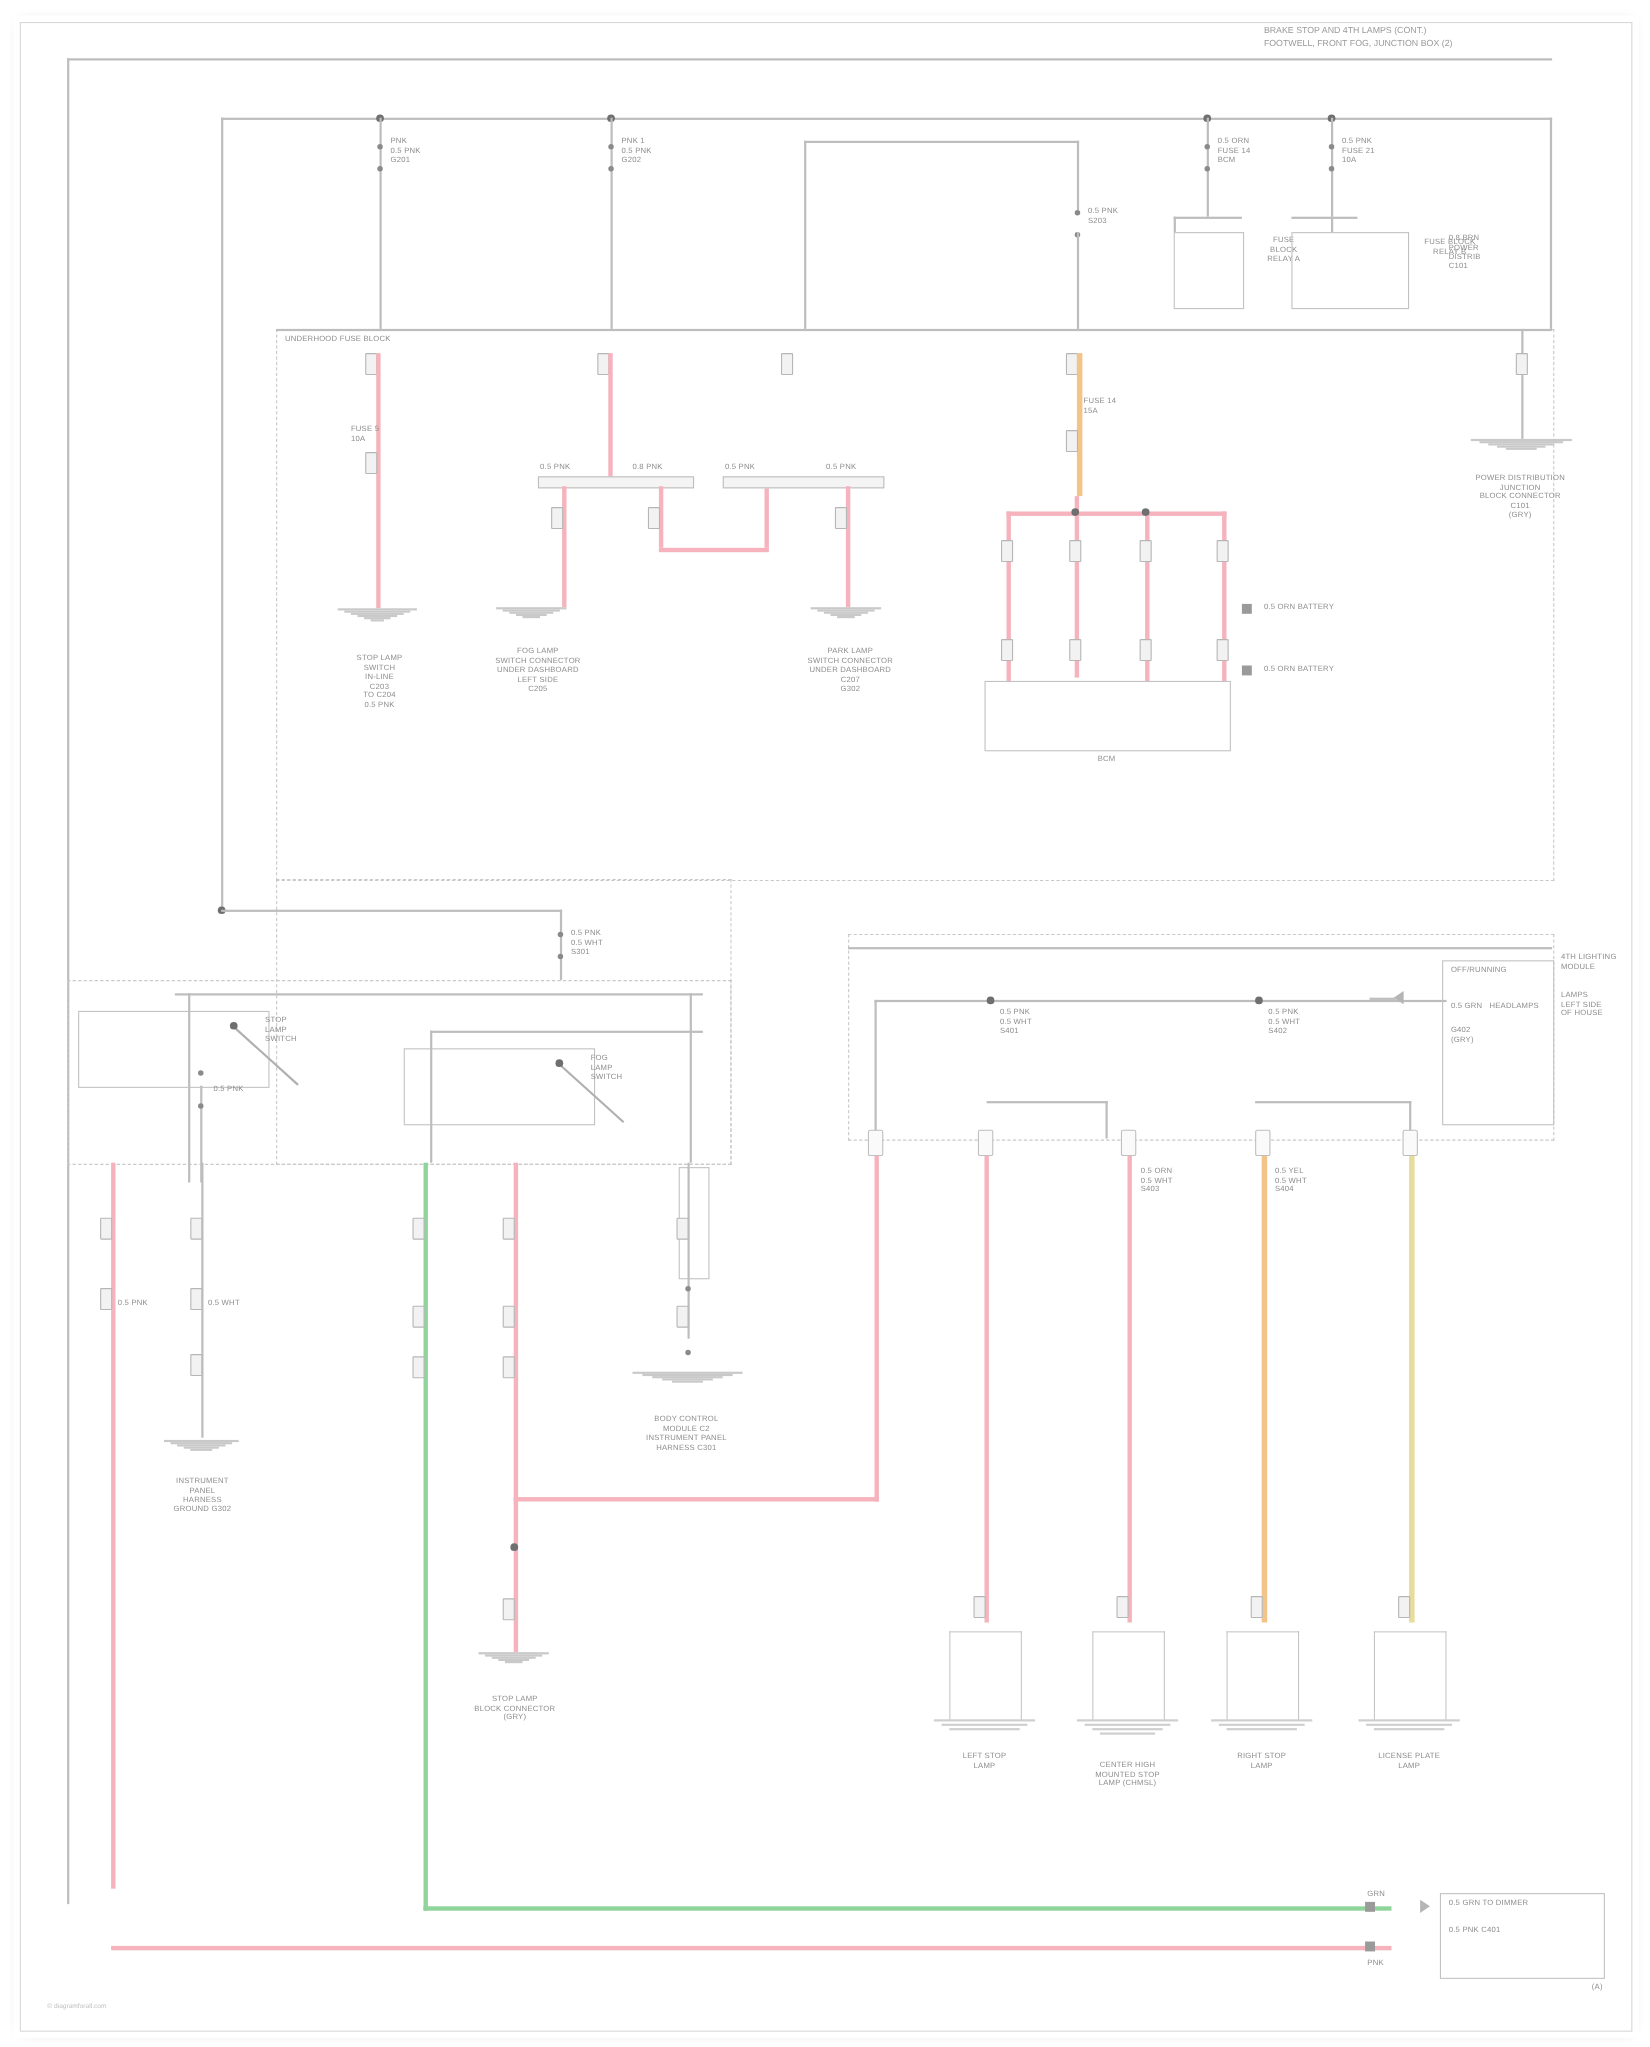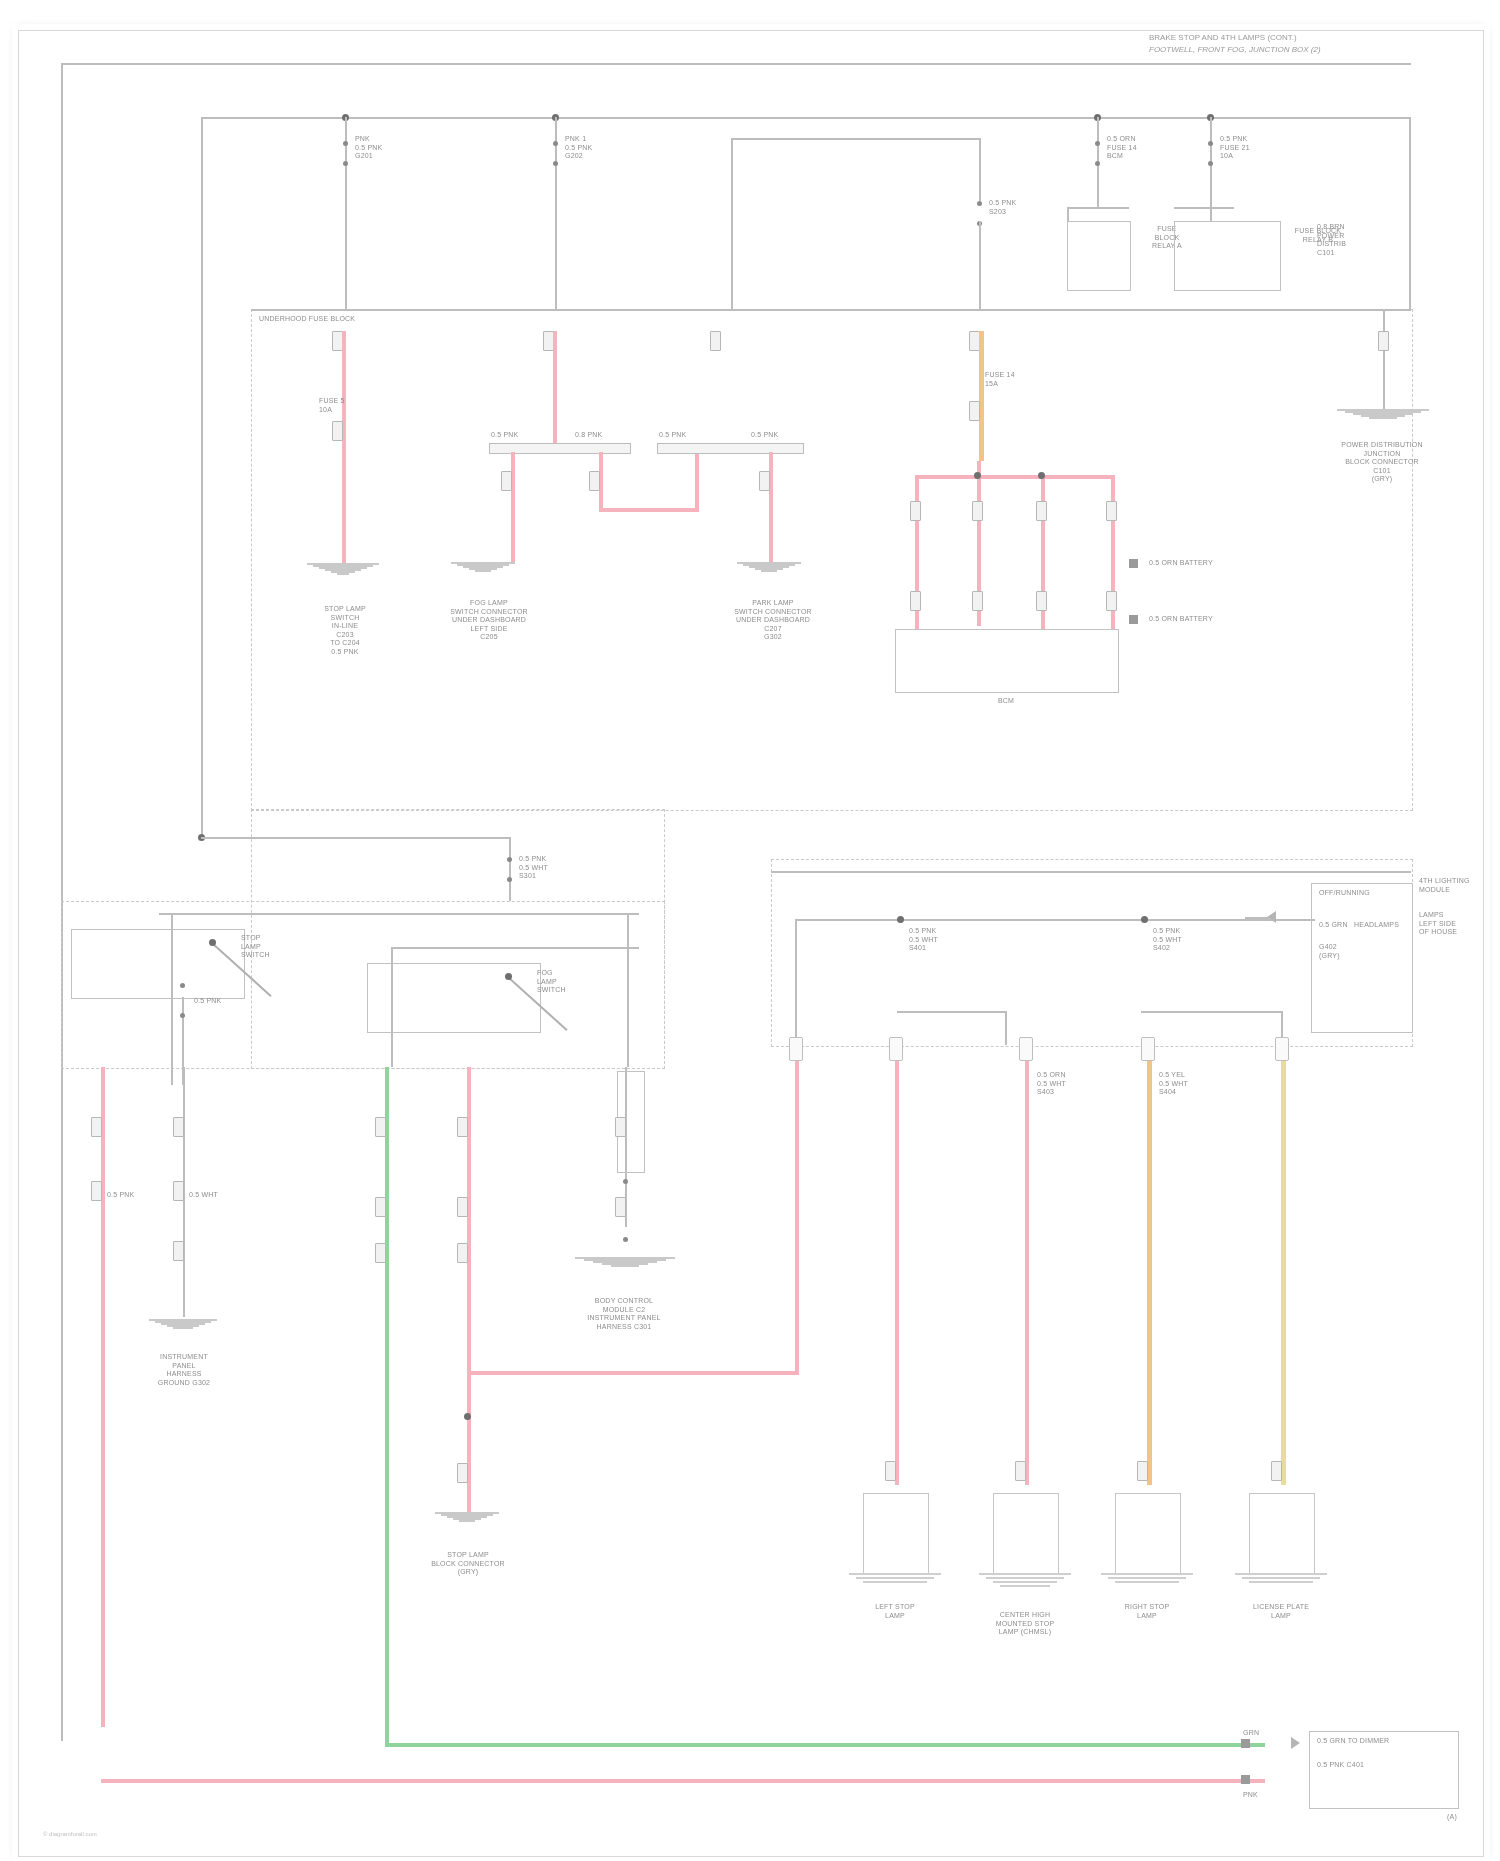--- a/index.html
+++ b/index.html
@@ -1,18 +1,18 @@
 <!DOCTYPE html>
 <html><head>
 <meta charset="utf-8">
 <style>
   html,body{margin:0;padding:0;background:#ffffff;}
   body{font-family:"Liberation Sans",sans-serif;}
   #page{position:relative;width:1500px;height:1861px;background:#ffffff;overflow:hidden;}
-  #sheet{position:absolute;left:18px;top:30px;width:1464px;height:1825px;
+  #sheet{position:absolute;left:18px;top:20px;width:1464px;height:1825px;
          background:#fff;border:1px solid #d8d8d8;
          box-shadow:0 0 0 6px #fff, 0 0 10px rgba(0,0,0,.25);}
   .wire{position:absolute;background:#b9b9b9;}
   .wh{height:2px;} .wv{width:2px;}
   .pk{background:#f6b3bd;} .pk.wh{height:4px;} .pk.wv{width:4px;}
   .gn{background:#8fd49a;} .gn.wh{height:4px;} .gn.wv{width:4px;}
   .or{background:#f2c489;} .or.wv{width:5px;}
   .ye{background:#e8dc9a;} .ye.wv{width:5px;}
   .gy{background:#bdbdbd;}
   .dash{position:absolute;border:1px dashed #c9c9c9;}
@@ -41,21 +41,21 @@
   .title{position:absolute;font-size:8px;color:#9a9a9a;line-height:10px;white-space:pre;}
   .foot{position:absolute;font-size:6px;color:#c0c0c0;}
 </style>
 </head>
 <body>
 
 <div id="page">
   <div id="sheet">
 
     <div class="title" style="left:1130px;top:2px;">BRAKE STOP AND 4TH LAMPS (CONT.)</div>
-    <div class="title" style="left:1130px;top:14px;font-style:italic;">FOOTWELL, FRONT FOG, JUNCTION BOX (2)</div>
+    <div class="title" style="left:1130px;top:14px;">FOOTWELL, FRONT FOG, JUNCTION BOX (2)</div>
 
     <div class="wire wv gy" style="left:42px;top:32px;height:1678px;"></div>
     <div class="wire wh gy" style="left:42px;top:32px;width:1350px;"></div>
 
     <div class="wire wh gy" style="left:182px;top:86px;width:1210px;"></div>
     <div class="wire wv gy" style="left:182px;top:86px;height:720px;"></div>
     <div class="wire wv gy" style="left:1390px;top:86px;height:192px;"></div>
 
     <div class="dot" style="left:323px;top:83px;"></div>
     <div class="wire wv gy" style="left:326px;top:86px;height:192px;"></div>

